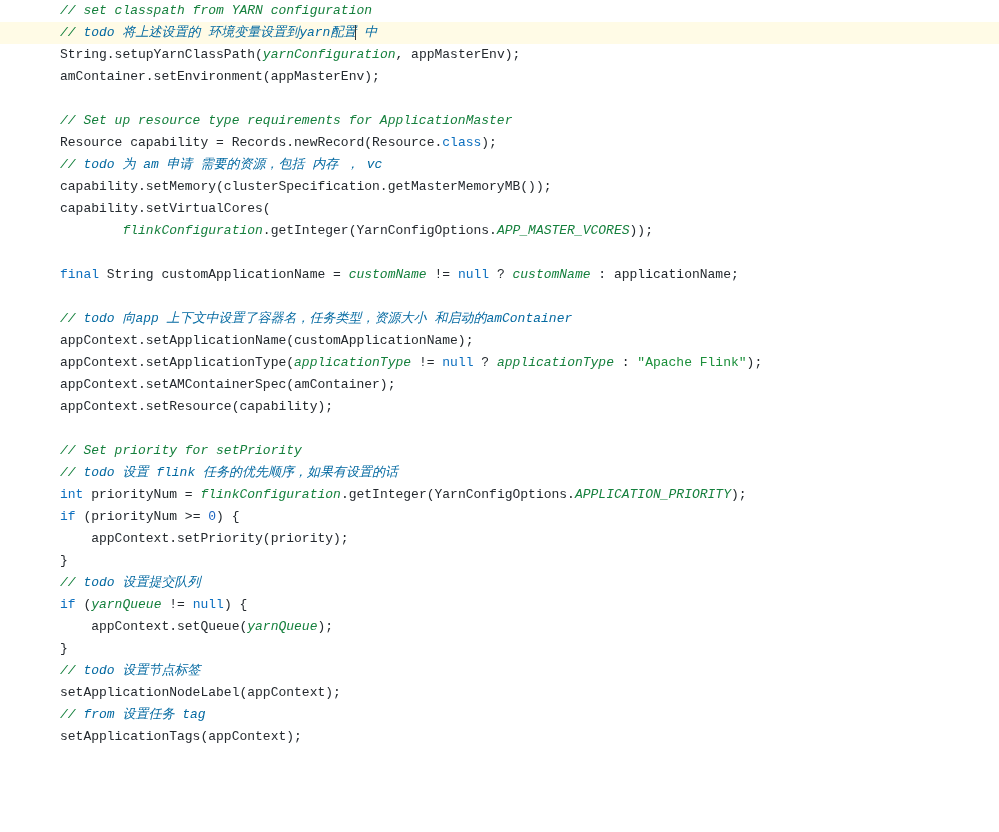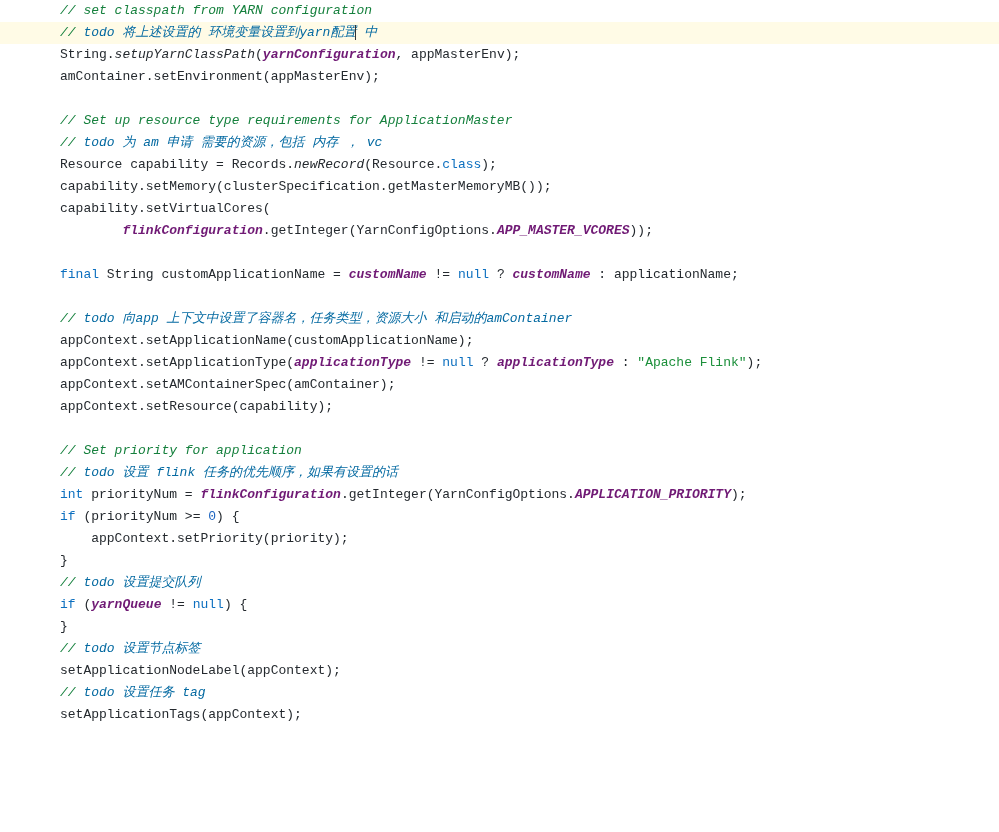--- a/index.html
+++ b/index.html
@@ -23,62 +23,63 @@
   .highlight-line {
     background: #fffbe6;
     margin-left: -60px;
     padding-left: 60px;
     margin-right: -200px;
     padding-right: 200px;
   }
   .c-comment { color: #15803d; font-style: italic; }
   .c-todo   { color: #0369a1; font-style: italic; }
   .c-kw     { color: #0c6fbf; }
-  .c-field  { color: #701a75; font-style: italic; font-weight: bold; }
+  .c-field  { color: #15803d; font-style: italic; }
   .c-str    { color: #1b8f3a; }
   .c-num    { color: #1b64c0; }
-  .c-ital   { font-style: italic; }
+  .c-ital   { }
   .caret {
     border-left: 1px solid #333;
     display: inline-block;
     height: 15px;
     vertical-align: text-bottom;
     margin-left: -1px;
   }
 </style>
 </head>
 <body>
 
 <div class="container">
 <div class="line"><span class="c-comment">// set classpath from YARN configuration</span></div>
 <div class="line highlight-line"><span class="c-comment">// </span><span class="c-todo">todo 将上述设置的 环境变量设置到yarn配置</span><span class="caret"></span><span class="c-todo"> 中</span></div>
 <div class="line"><span>String.</span><span class="c-ital">setupYarnClassPath</span><span>(</span><span class="c-field">yarnConfiguration</span><span>, appMasterEnv);</span></div>
 <div class="line"><span>amContainer.setEnvironment(appMasterEnv);</span></div>
 <div class="line"> </div>
 <div class="line"><span class="c-comment">// Set up resource type requirements for ApplicationMaster</span></div>
+<div class="line"><span>Resource capability = Records.</span><span class="c-ital">newRecord</span><span>(Resource.</span><span class="c-kw">class</span><span>);</span></div>
 <div class="line"><span class="c-comment">// </span><span class="c-todo">todo 为 am 申请 需要的资源，包括 内存 ， vc</span></div>
-<div class="line"><span>Resource capability = Records.</span><span class="c-ital">newRecord</span><span>(Resource.</span><span class="c-kw">class</span><span>);</span></div>
 <div class="line"><span>capability.setMemory(clusterSpecification.getMasterMemoryMB());</span></div>
 <div class="line"><span>capability.setVirtualCores(</span></div>
 <div class="line"><span>        </span><span class="c-field">flinkConfiguration</span><span>.getInteger(YarnConfigOptions.</span><span class="c-field">APP_MASTER_VCORES</span><span>));</span></div>
 <div class="line"> </div>
 <div class="line"><span class="c-kw">final</span><span> String customApplicationName = </span><span class="c-field">customName</span><span> != </span><span class="c-kw">null</span><span> ? </span><span class="c-field">customName</span><span> : applicationName;</span></div>
 <div class="line"> </div>
 <div class="line"><span class="c-comment">// </span><span class="c-todo">todo 向app 上下文中设置了容器名，任务类型，资源大小 和启动的amContainer</span></div>
 <div class="line"><span>appContext.setApplicationName(customApplicationName);</span></div>
 <div class="line"><span>appContext.setApplicationType(</span><span class="c-field">applicationType</span><span> != </span><span class="c-kw">null</span><span> ? </span><span class="c-field">applicationType</span><span> : </span><span class="c-str">"Apache Flink"</span><span>);</span></div>
 <div class="line"><span>appContext.setAMContainerSpec(amContainer);</span></div>
 <div class="line"><span>appContext.setResource(capability);</span></div>
 <div class="line"> </div>
-<div class="line"><span class="c-comment">// Set priority for application</span></div>
+<div class="line"><span class="c-comment">// Set priority for setPriority</span></div>
 <div class="line"><span class="c-comment">// </span><span class="c-todo">todo 设置 flink 任务的优先顺序，如果有设置的话</span></div>
 <div class="line"><span class="c-kw">int</span><span> priorityNum = </span><span class="c-field">flinkConfiguration</span><span>.getInteger(YarnConfigOptions.</span><span class="c-field">APPLICATION_PRIORITY</span><span>);</span></div>
 <div class="line"><span class="c-kw">if</span><span> (priorityNum &gt;= </span><span class="c-num">0</span><span>) {</span></div>
 <div class="line"><span>    appContext.setPriority(priority);</span></div>
 <div class="line"><span>}</span></div>
 <div class="line"><span class="c-comment">// </span><span class="c-todo">todo 设置提交队列</span></div>
 <div class="line"><span class="c-kw">if</span><span> (</span><span class="c-field">yarnQueue</span><span> != </span><span class="c-kw">null</span><span>) {</span></div>
+<div class="line"><span>    appContext.setQueue(</span><span class="c-field">yarnQueue</span><span>);</span></div>
 <div class="line"><span>}</span></div>
 <div class="line"><span class="c-comment">// </span><span class="c-todo">todo 设置节点标签</span></div>
 <div class="line"><span>setApplicationNodeLabel(appContext);</span></div>
-<div class="line"><span class="c-comment">// </span><span class="c-todo">todo 设置任务 tag</span></div>
+<div class="line"><span class="c-comment">// </span><span class="c-todo">from 设置任务 tag</span></div>
 <div class="line"><span>setApplicationTags(appContext);</span></div>
 </div>
 
 </body></html>

